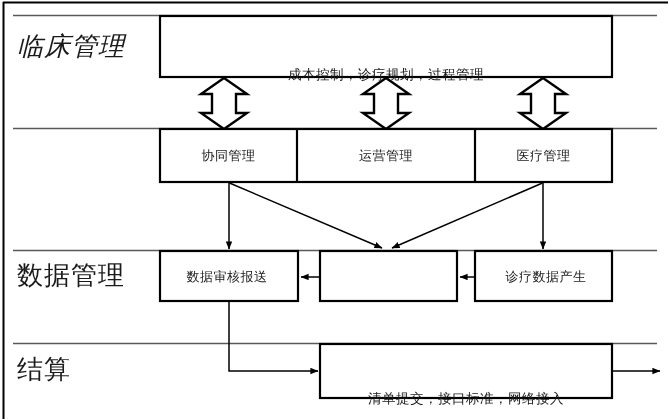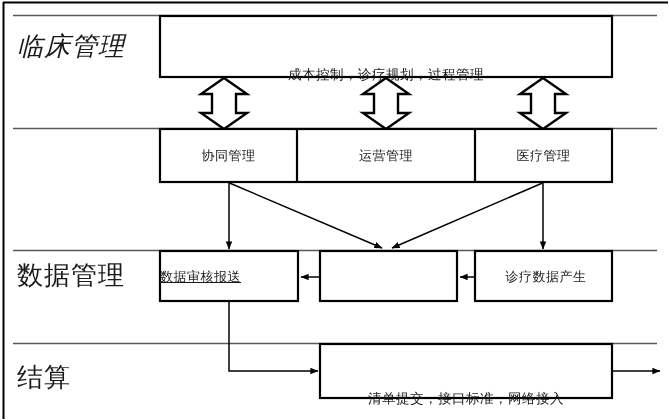--- a/index.html
+++ b/index.html
@@ -75,26 +75,26 @@
 
     <polyline points="229,302 229,371 318,371" fill="none" stroke="#000000" stroke-width="1.5" marker-end="url(#ah)"></polyline>
 
     <rect x="320" y="344" width="292" height="54" fill="#ffffff" stroke="#000000" stroke-width="2.2"></rect>
 
     <line x1="613" y1="371" x2="660" y2="371" stroke="#000000" stroke-width="1.5" marker-end="url(#ah)"></line>
   </svg>
 
   <div class="lbl band-label" style="left:17px; top:33px;font-style:italic;">临床管理</div>
   <div class="lbl band-label" style="left:17px; top:262px;">数据管理</div>
-  <div class="lbl band-label" style="left:17px; top:364px;">结算</div>
+  <div class="lbl band-label" style="left:17px; top:356px;">结算</div>
 
   <div class="lbl box-label wide" style="left:160px; top:40px; width:452px; text-align:center;">成本控制，诊疗规划，过程管理</div>
 
   <div class="lbl box-label" style="left:160px; top:149px; width:137px; text-align:center;">协同管理</div>
   <div class="lbl box-label" style="left:297px; top:149px; width:178px; text-align:center;">运营管理</div>
   <div class="lbl box-label" style="left:475px; top:149px; width:137px; text-align:center;">医疗管理</div>
 
-  <div class="lbl box-label" style="left:160px; top:270px; width:134px; text-decoration:underline;">数据审核报送</div>
+  <div class="lbl box-label" style="left:160px; top:270px; width:134px; text-align:center;">数据审核报送</div>
   <div class="lbl box-label" style="left:487px; top:270px; width:118px; text-align:center;">诊疗数据产生</div>
 
   <div class="lbl box-label wide" style="left:320px; top:364px; width:292px; text-align:center;">清单提交，接口标准，网络接入</div>
 
 </div>
 
 </body></html>

